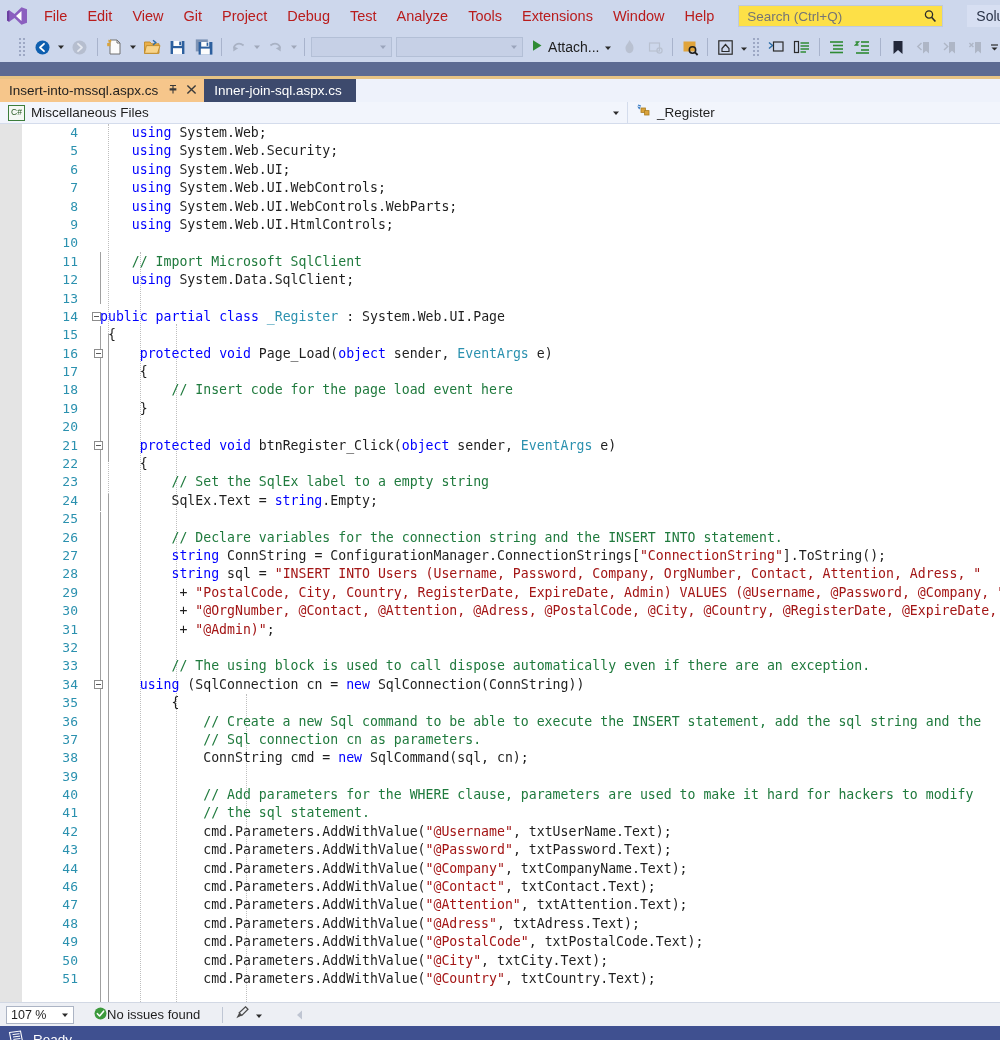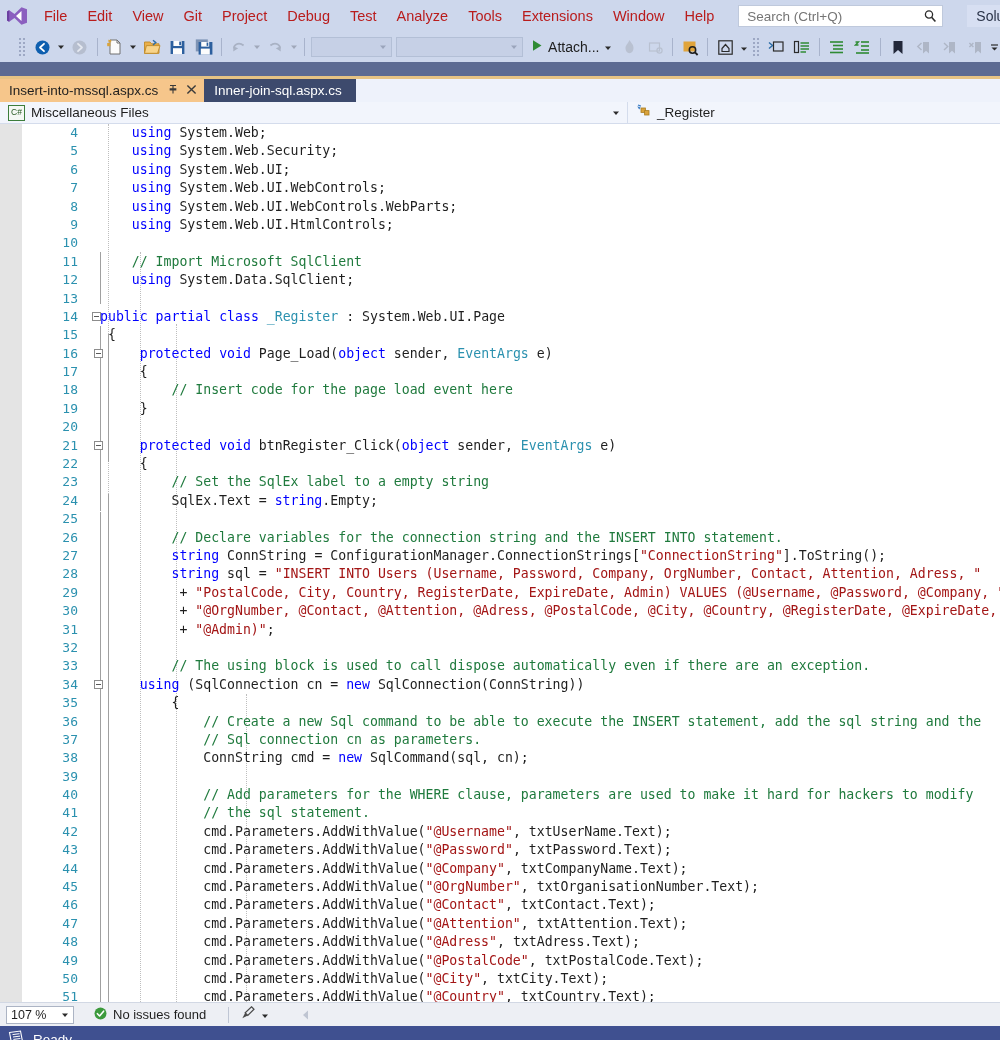--- a/index.html
+++ b/index.html
@@ -26,21 +26,21 @@
     font-size: 14.5px;
     color: #b91c1c;
     padding: 3px 10px;
     line-height: 18px;
     white-space: nowrap;
     cursor: default;
   }
   .search-box {
     margin-left: 14px;
     width: 208px; height: 22px;
-    background: #ffffff;
+    background: #fde047;
     border: 1px solid #BFC9DC;
     display: flex; align-items: center;
     box-sizing: border-box;
     padding: 0 5px 0 8px;
   }
   .search-box input {
     border: none; outline: none; background: transparent;
     font-family: "Liberation Sans", sans-serif;
     font-size: 13.5px; color: #6D6D6D;
     width: 176px; height: 18px; padding: 0;
@@ -216,21 +216,21 @@
   }
   .zoom-combo {
     width: 68px; height: 18px; margin-left: 6px;
     background: #FFFFFF; border: 1px solid #ACB4C4;
     display: flex; align-items: center;
     box-sizing: border-box; padding: 0 4px;
     font-size: 12.5px; color: #1E1E1E;
   }
   .zoom-combo .zc { margin-left: auto; }
   .issues {
-    display: flex; align-items: center; gap: 6px;
+    display: flex; align-items: center; 
     margin-left: 20px; font-size: 13px; color: #1E1E1E;
   }
   .es-sep { width: 1px; height: 16px; background: #BFC6D4; margin-left: 22px; }
   .es-icon { margin-left: 12px; display: flex; align-items: center; gap: 5px; }
   .es-arrow { margin-left: 32px; display: flex; }
 
   
   .statusbar {
     height: 26px;
     background: #3F5090;
@@ -596,21 +596,20 @@
         <div class="line"><span class="lnum">35</span><span class="code"><span class="pl">         {</span></span></div>
         <div class="line"><span class="lnum">36</span><span class="code"><span class="cm">             // Create a new Sql command to be able to execute the INSERT statement, add the sql string and the</span></span></div>
         <div class="line"><span class="lnum">37</span><span class="code"><span class="cm">             // Sql connection cn as parameters.</span></span></div>
         <div class="line"><span class="lnum">38</span><span class="code"><span class="pl">             ConnString cmd = </span><span class="kw">new</span><span class="pl"> SqlCommand(sql, cn);</span></span></div>
         <div class="line"><span class="lnum">39</span><span class="code"></span></div>
         <div class="line"><span class="lnum">40</span><span class="code"><span class="cm">             // Add parameters for the WHERE clause, parameters are used to make it hard for hackers to modify</span></span></div>
         <div class="line"><span class="lnum">41</span><span class="code"><span class="cm">             // the sql statement.</span></span></div>
         <div class="line"><span class="lnum">42</span><span class="code"><span class="pl">             cmd.Parameters.AddWithValue(</span><span class="str">"@Username"</span><span class="pl">, txtUserName.Text);</span></span></div>
         <div class="line"><span class="lnum">43</span><span class="code"><span class="pl">             cmd.Parameters.AddWithValue(</span><span class="str">"@Password"</span><span class="pl">, txtPassword.Text);</span></span></div>
         <div class="line"><span class="lnum">44</span><span class="code"><span class="pl">             cmd.Parameters.AddWithValue(</span><span class="str">"@Company"</span><span class="pl">, txtCompanyName.Text);</span></span></div>
-        <div class="line"><span class="lnum">45</span><span class="code"><span class="pl">             cmd.Parameters.AddWithValue(</span><span class="str">"@OrgNumber"</span><span class="pl">, txtOrganisationNumber.Text);</span></span></div>
         <div class="line"><span class="lnum">46</span><span class="code"><span class="pl">             cmd.Parameters.AddWithValue(</span><span class="str">"@Contact"</span><span class="pl">, txtContact.Text);</span></span></div>
         <div class="line"><span class="lnum">47</span><span class="code"><span class="pl">             cmd.Parameters.AddWithValue(</span><span class="str">"@Attention"</span><span class="pl">, txtAttention.Text);</span></span></div>
         <div class="line"><span class="lnum">48</span><span class="code"><span class="pl">             cmd.Parameters.AddWithValue(</span><span class="str">"@Adress"</span><span class="pl">, txtAdress.Text);</span></span></div>
         <div class="line"><span class="lnum">49</span><span class="code"><span class="pl">             cmd.Parameters.AddWithValue(</span><span class="str">"@PostalCode"</span><span class="pl">, txtPostalCode.Text);</span></span></div>
         <div class="line"><span class="lnum">50</span><span class="code"><span class="pl">             cmd.Parameters.AddWithValue(</span><span class="str">"@City"</span><span class="pl">, txtCity.Text);</span></span></div>
         <div class="line"><span class="lnum">51</span><span class="code"><span class="pl">             cmd.Parameters.AddWithValue(</span><span class="str">"@Country"</span><span class="pl">, txtCountry.Text);</span></span></div>
       </div>
   </div>
 
   <div class="editor-status">

